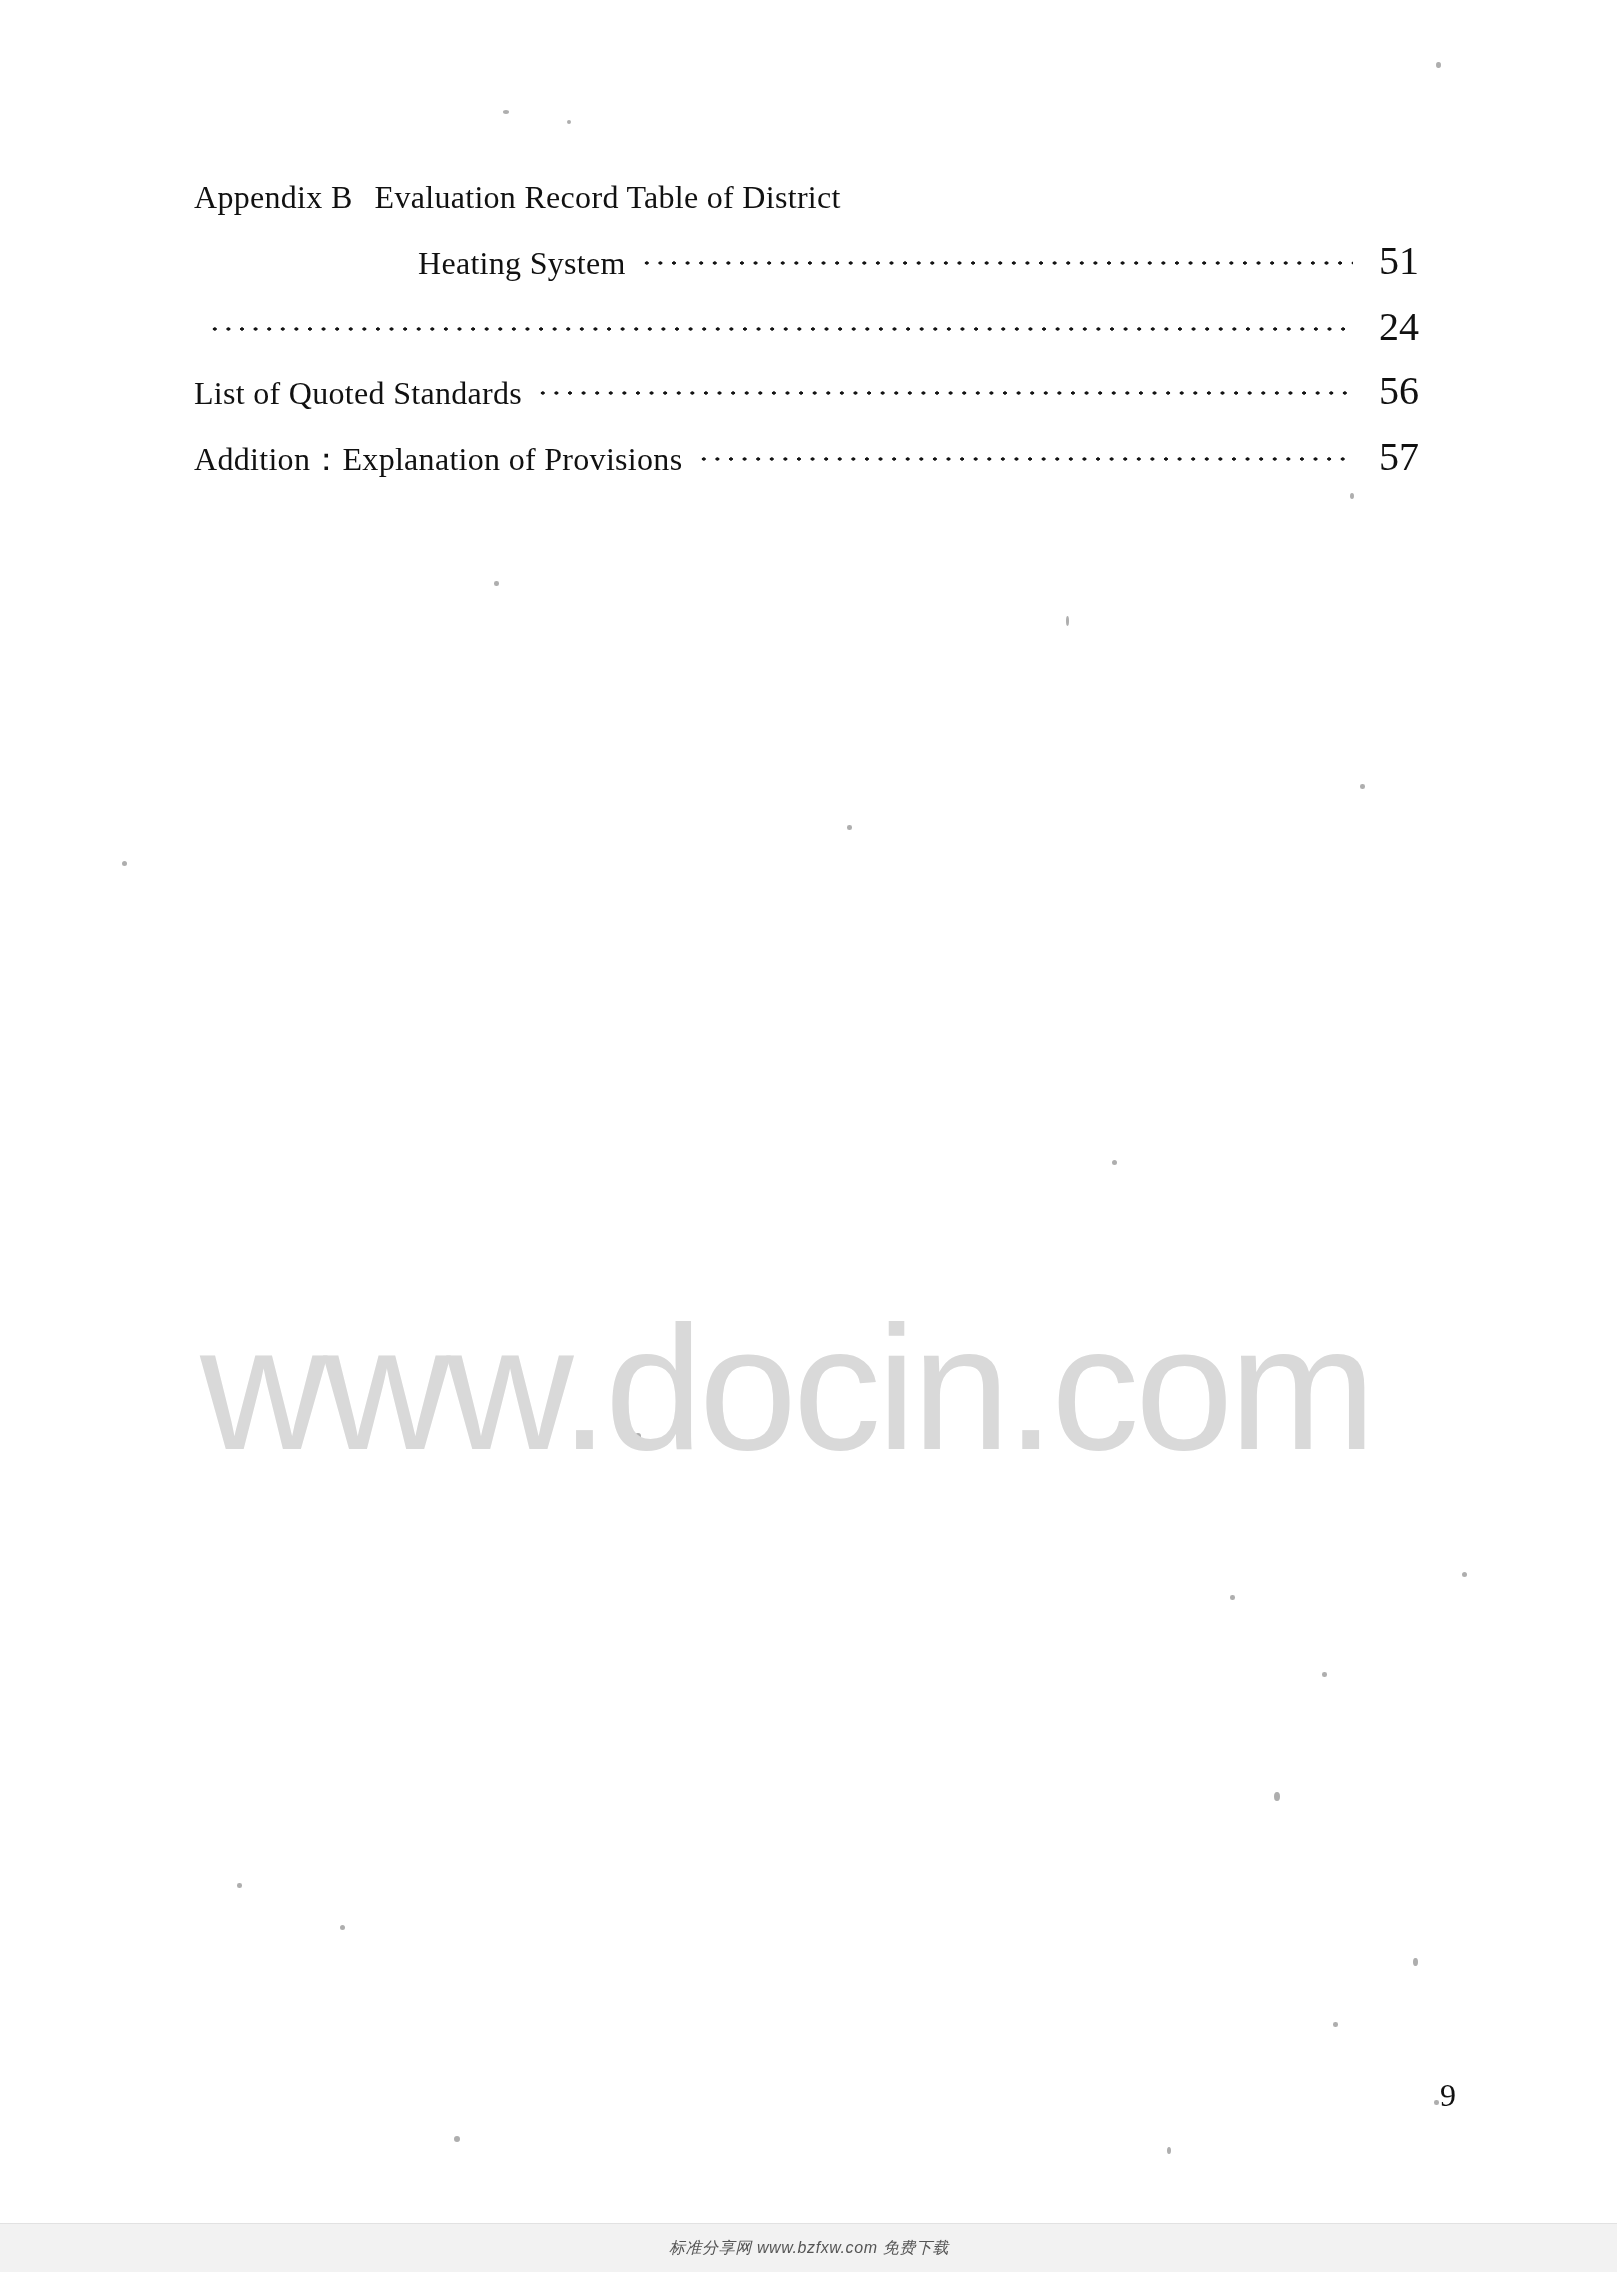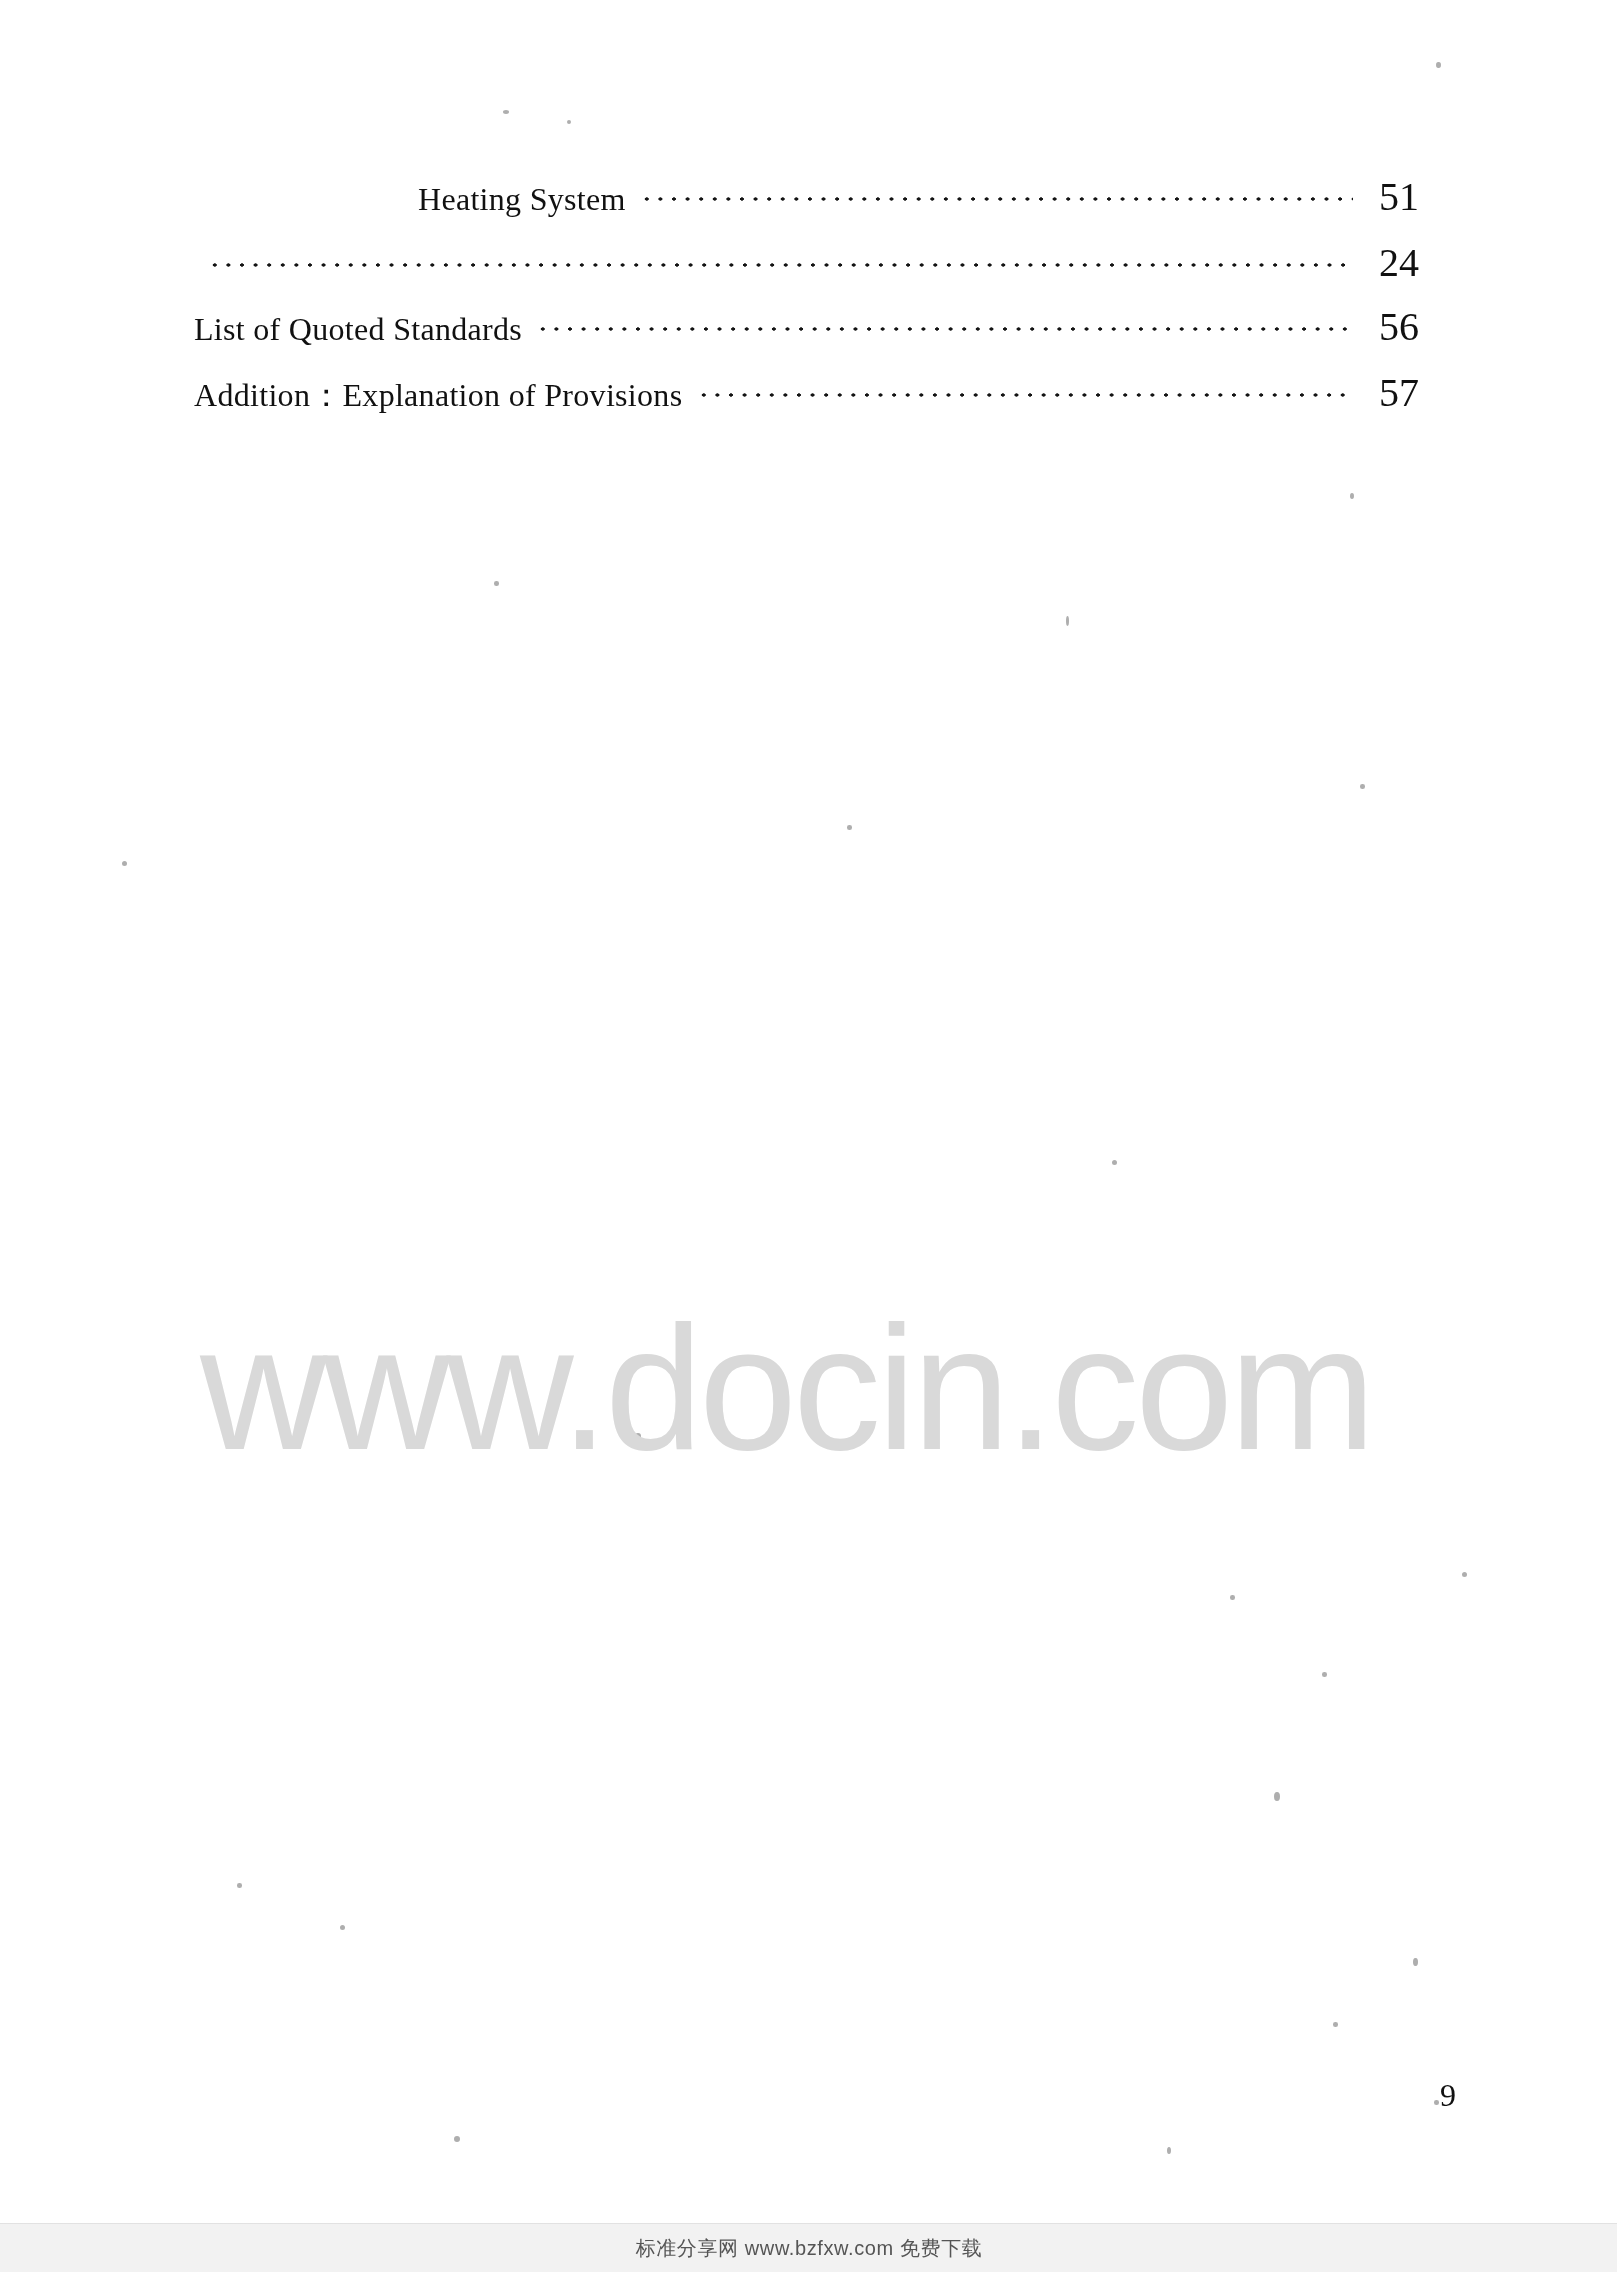--- a/index.html
+++ b/index.html
@@ -110,23 +110,24 @@
     left: 0;
     bottom: 0;
     width: 1618px;
     height: 49px;
     background: #f2f2f2;
     border-top: 0.6px solid #e2e2e2;
     display: flex;
     align-items: center;
     justify-content: center;
     font-family: "Liberation Sans", sans-serif;
-    font-size: 20px;
+    font-size: 16px;
     color: #555555;
     letter-spacing: 0.6px;
+    font-style: italic;
   }
 </style>
 </head>
 <body>
 
 <div class="speck" style="left:1436px; top:62px; width:4.5px; height:5.8px;"></div>
 <div class="speck" style="left:503px; top:110px; width:5.8px; height:3.9px;"></div>
 <div class="speck" style="left:567px; top:120px; width:3.9px; height:3.9px;"></div>
 <div class="speck" style="left:1350px; top:493px; width:3.9px; height:5.8px;"></div>
 <div class="speck" style="left:494px; top:581px; width:4.5px; height:4.5px;"></div>
@@ -143,20 +144,23 @@
 <div class="speck" style="left:237px; top:1883px; width:4.5px; height:4.5px;"></div>
 <div class="speck" style="left:340px; top:1925px; width:5.2px; height:5.2px;"></div>
 <div class="speck" style="left:1413px; top:1958px; width:4.5px; height:7.8px;"></div>
 <div class="speck" style="left:1333px; top:2022px; width:4.5px; height:4.5px;"></div>
 <div class="speck" style="left:1434px; top:2100px; width:4.5px; height:4.5px;"></div>
 <div class="speck" style="left:454px; top:2136px; width:5.8px; height:5.8px;"></div>
 <div class="speck" style="left:1167px; top:2147px; width:3.9px; height:7.1px;"></div>
 
 <div class="toc">
 
+  <div class="toc-row">
+    <span class="label"><span>Appendix B</span><span class="gap"></span><span>Evaluation Record Table of District</span></span>
+  </div>
 
   <div class="toc-row cont">
     <span class="label">Heating System</span>
     <span class="leader"></span>
     <span class="page">51</span>
   </div>
 
   <div class="toc-row">
     <span class="leader"></span>
     <span class="page">24</span>

